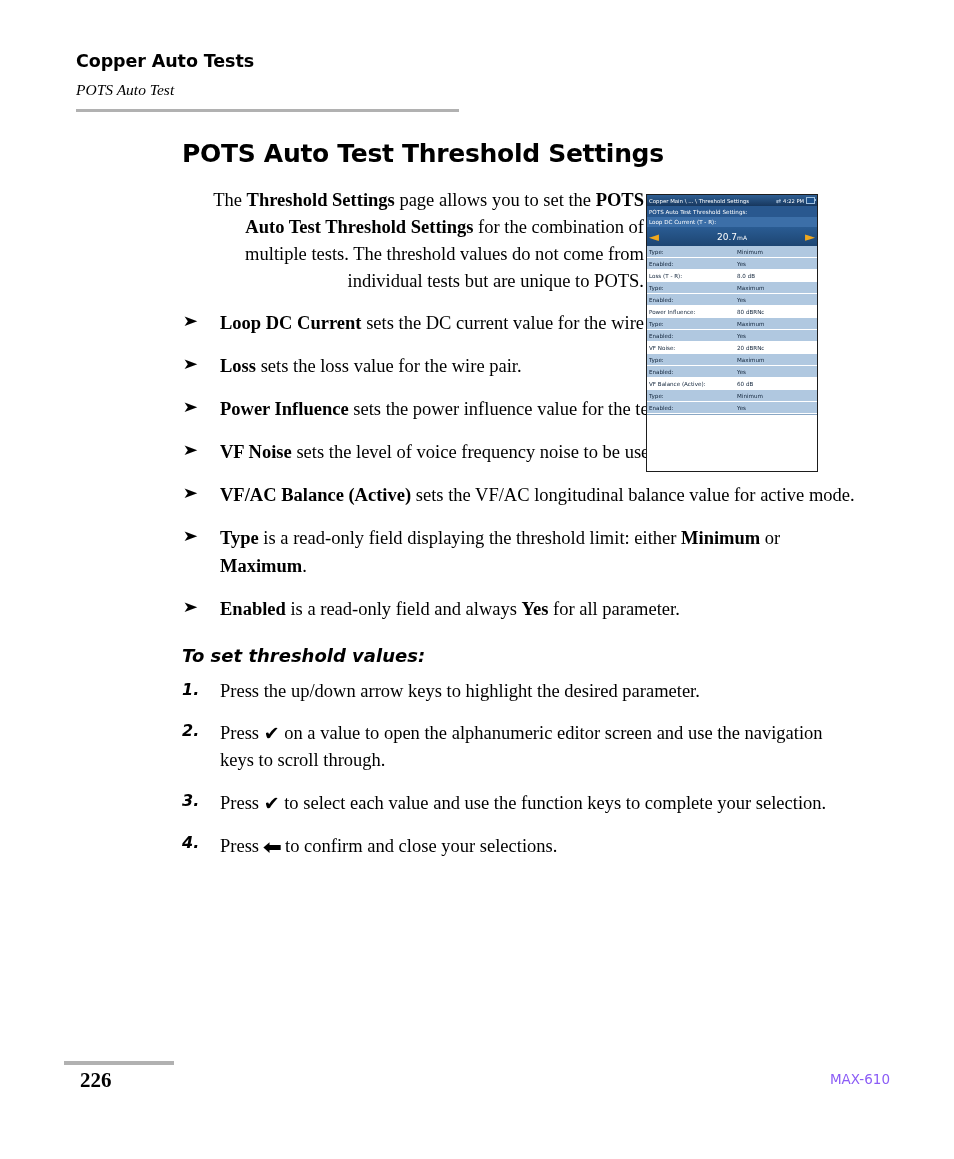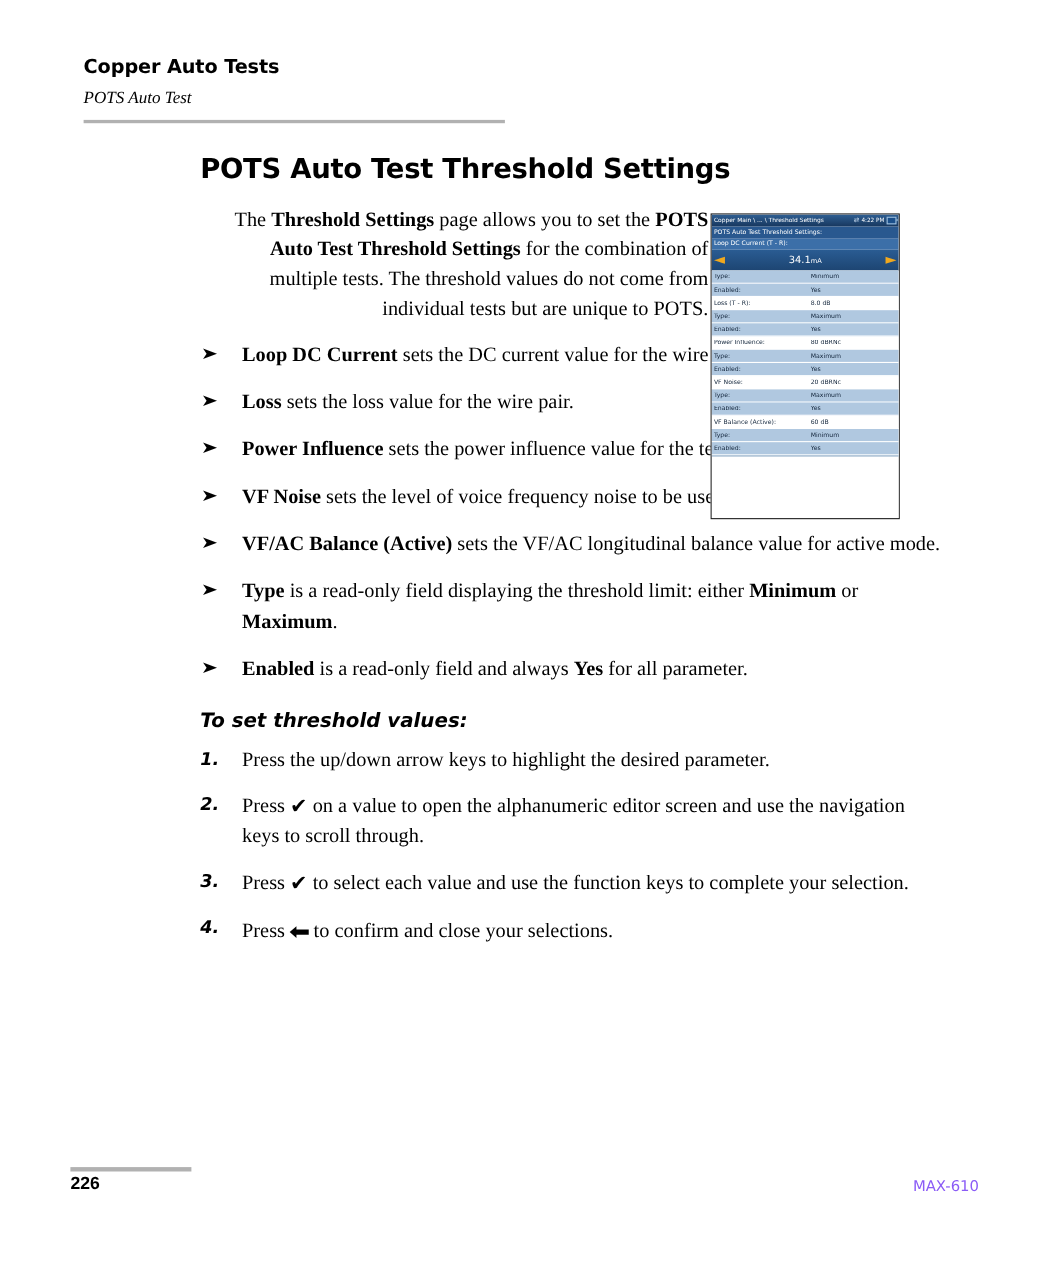--- a/index.html
+++ b/index.html
@@ -250,25 +250,25 @@
   .footer-rule {
     position: absolute;
     left: 64px;
     top: 1061px;
     width: 110px;
     height: 4px;
     background: #b1b1b1;
   }
   .footer-pageno {
     position: absolute;
-    left: 64px;
+    left: 80px;
     top: 1068px;
-    font-family: Liberation Sans, sans-serif;
-    font-weight: bold;
-    font-size: 16px;
+    font-family: Liberation Serif, serif;
+    font-weight: bold;
+    font-size: 21px;
     color: #000;
   }
   .footer-model {
     position: absolute;
     right: 64px;
     top: 1071px;
     font-family: "DejaVu Sans", sans-serif;
     font-size: 13.5px;
     color: #8b5cf6;
   }
@@ -354,21 +354,21 @@
       <span class="t-batt"></span>
     </span>
   </div>
 
   <div class="dev-subtitle">POTS Auto Test Threshold Settings:</div>
 
   <div class="dev-fieldlabel">Loop DC Current (T - R):</div>
 
   <div class="dev-valuebar">
     <span class="vb-arrow">◄</span>
-    <span class="vb-value"><span>34.1</span><span class="unit">mA</span></span>
+    <span class="vb-value"><span>20.7</span><span class="unit">mA</span></span>
     <span class="vb-arrow">►</span>
   </div>
 
   <div class="dev-rows">
     <div class="dev-row shade">
         <span class="rk">Type:</span>
         <span class="rv">Minimum</span>
       </div>
     <div class="dev-row shade">
         <span class="rk">Enabled:</span>

